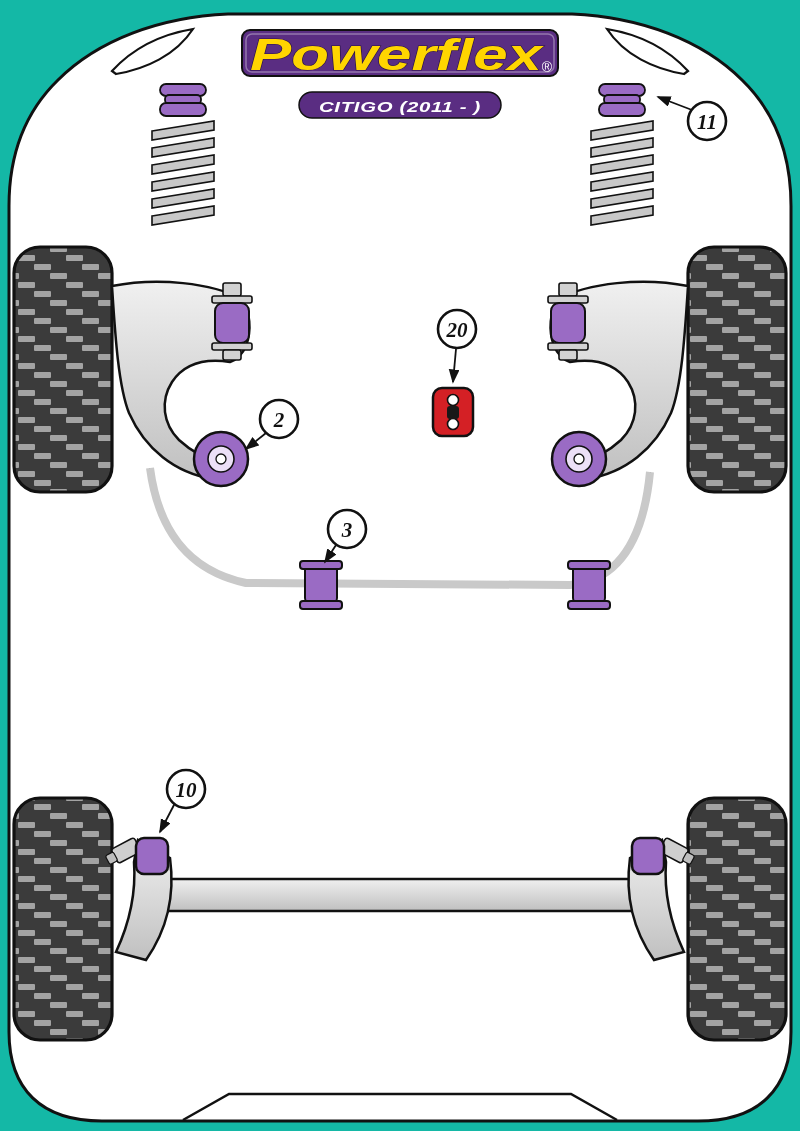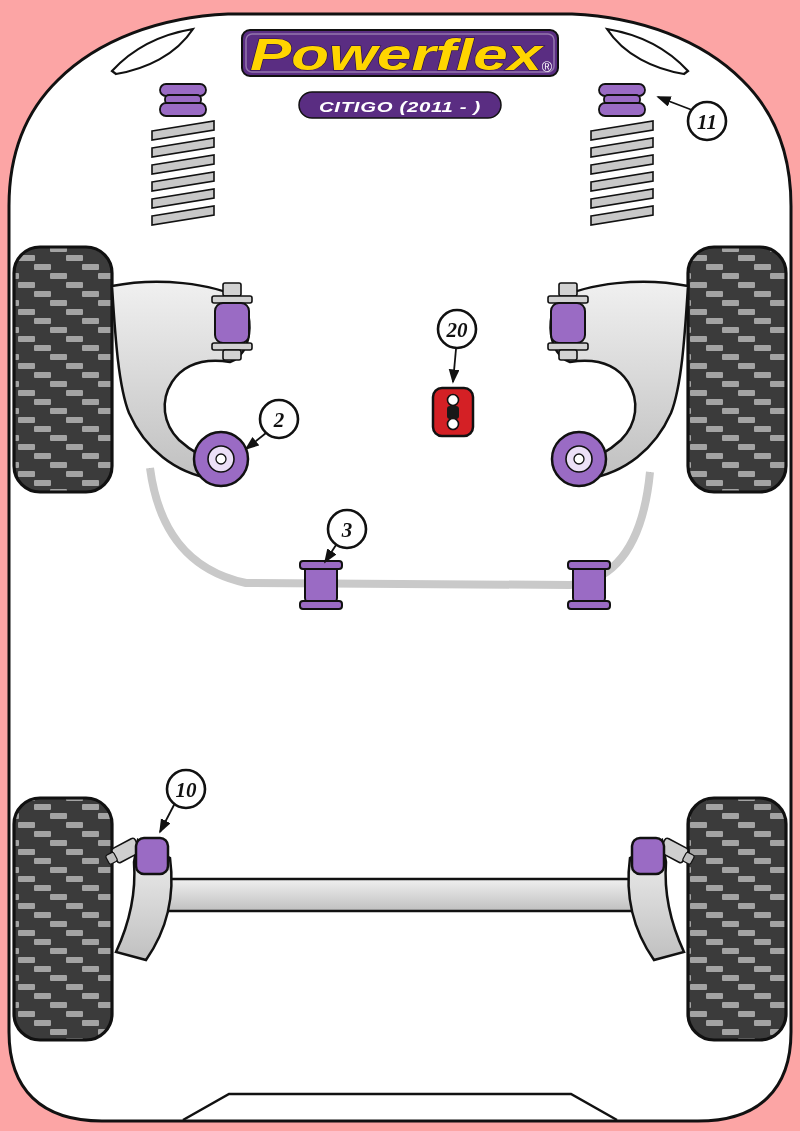--- a/index.html
+++ b/index.html
@@ -1,16 +1,16 @@
 <!DOCTYPE html>
 <html><head>
 <meta charset="utf-8">
 <style>
   html,body{margin:0;padding:0;background:#fff;}
-  .stage{position:relative;width:800px;height:1131px;background:#fca5a5;overflow:hidden;
+  .stage{position:relative;width:800px;height:1131px;background:#14b8a6;overflow:hidden;
          font-family:"Liberation Sans",sans-serif;}
   svg{display:block;}
   .outline{fill:#fff;stroke:#111;stroke-width:3;}
   .thin{fill:#fff;stroke:#111;stroke-width:2.2;}
   .metalpart{fill:url(#metal);stroke:#111;stroke-width:2.5;}
   .coil{fill:#c8c8c8;stroke:#111;stroke-width:1.6;}
   .gray{fill:#d2d2d2;stroke:#111;stroke-width:1.6;}
   .leader{stroke:#111;stroke-width:1.8;fill:none;}
   .callout circle{fill:#fff;stroke:#111;stroke-width:2.6;cursor:pointer;}
   .callout text{font:italic 700 21px "Liberation Serif",serif;fill:#111;

